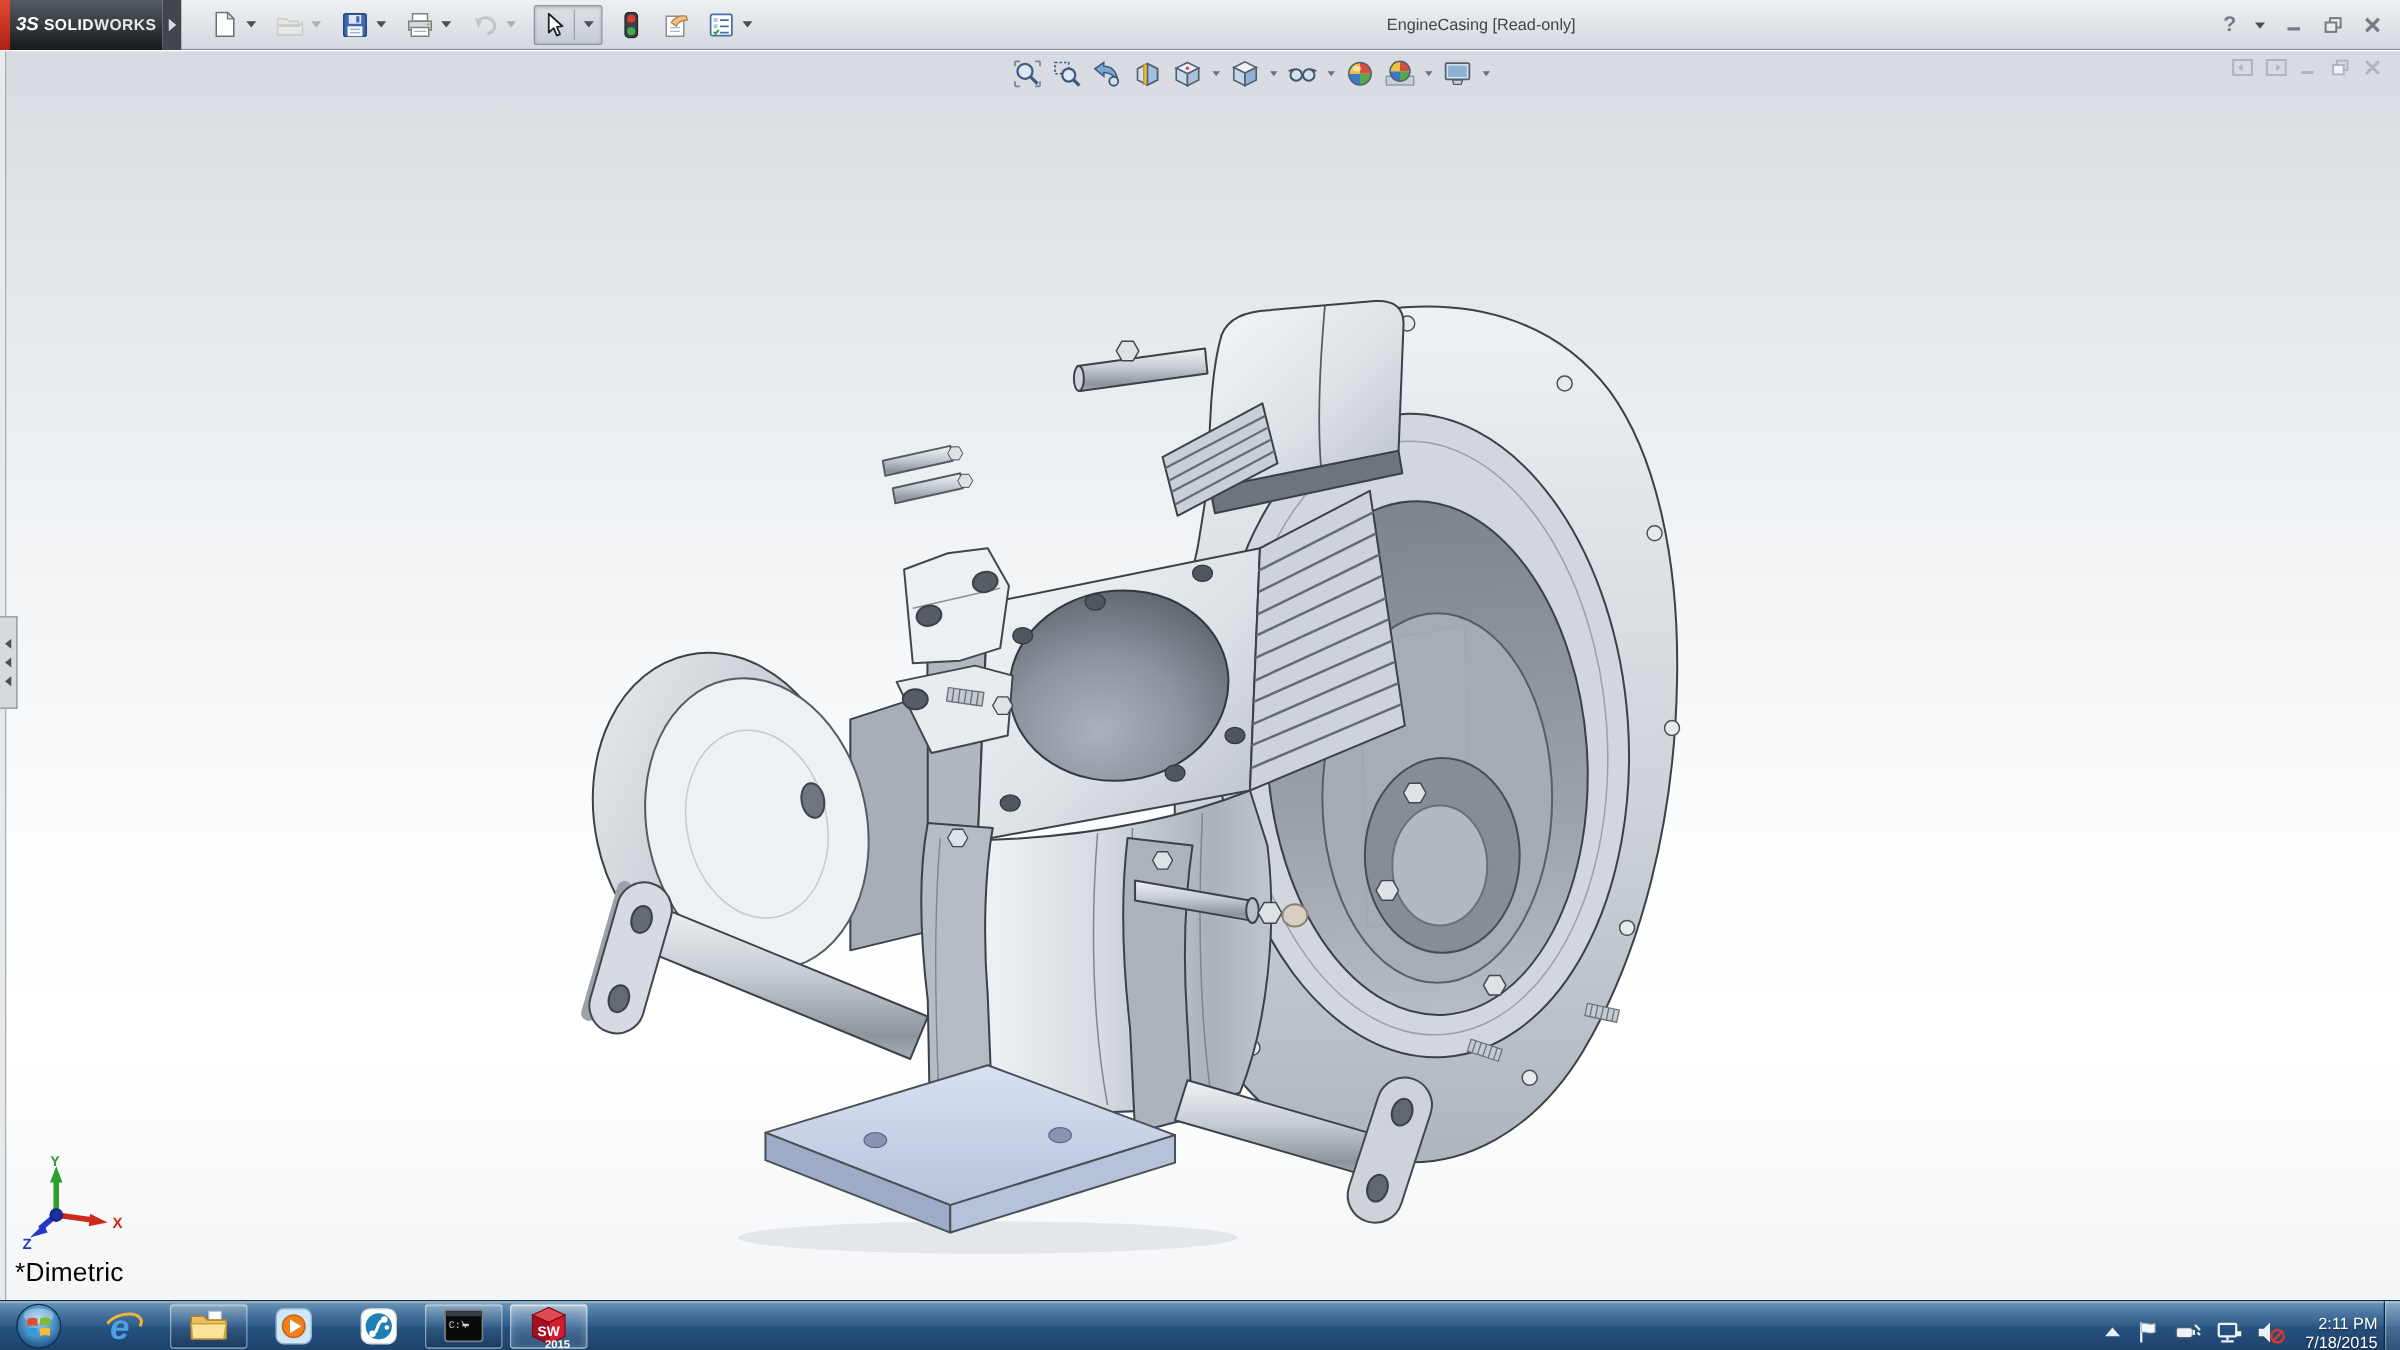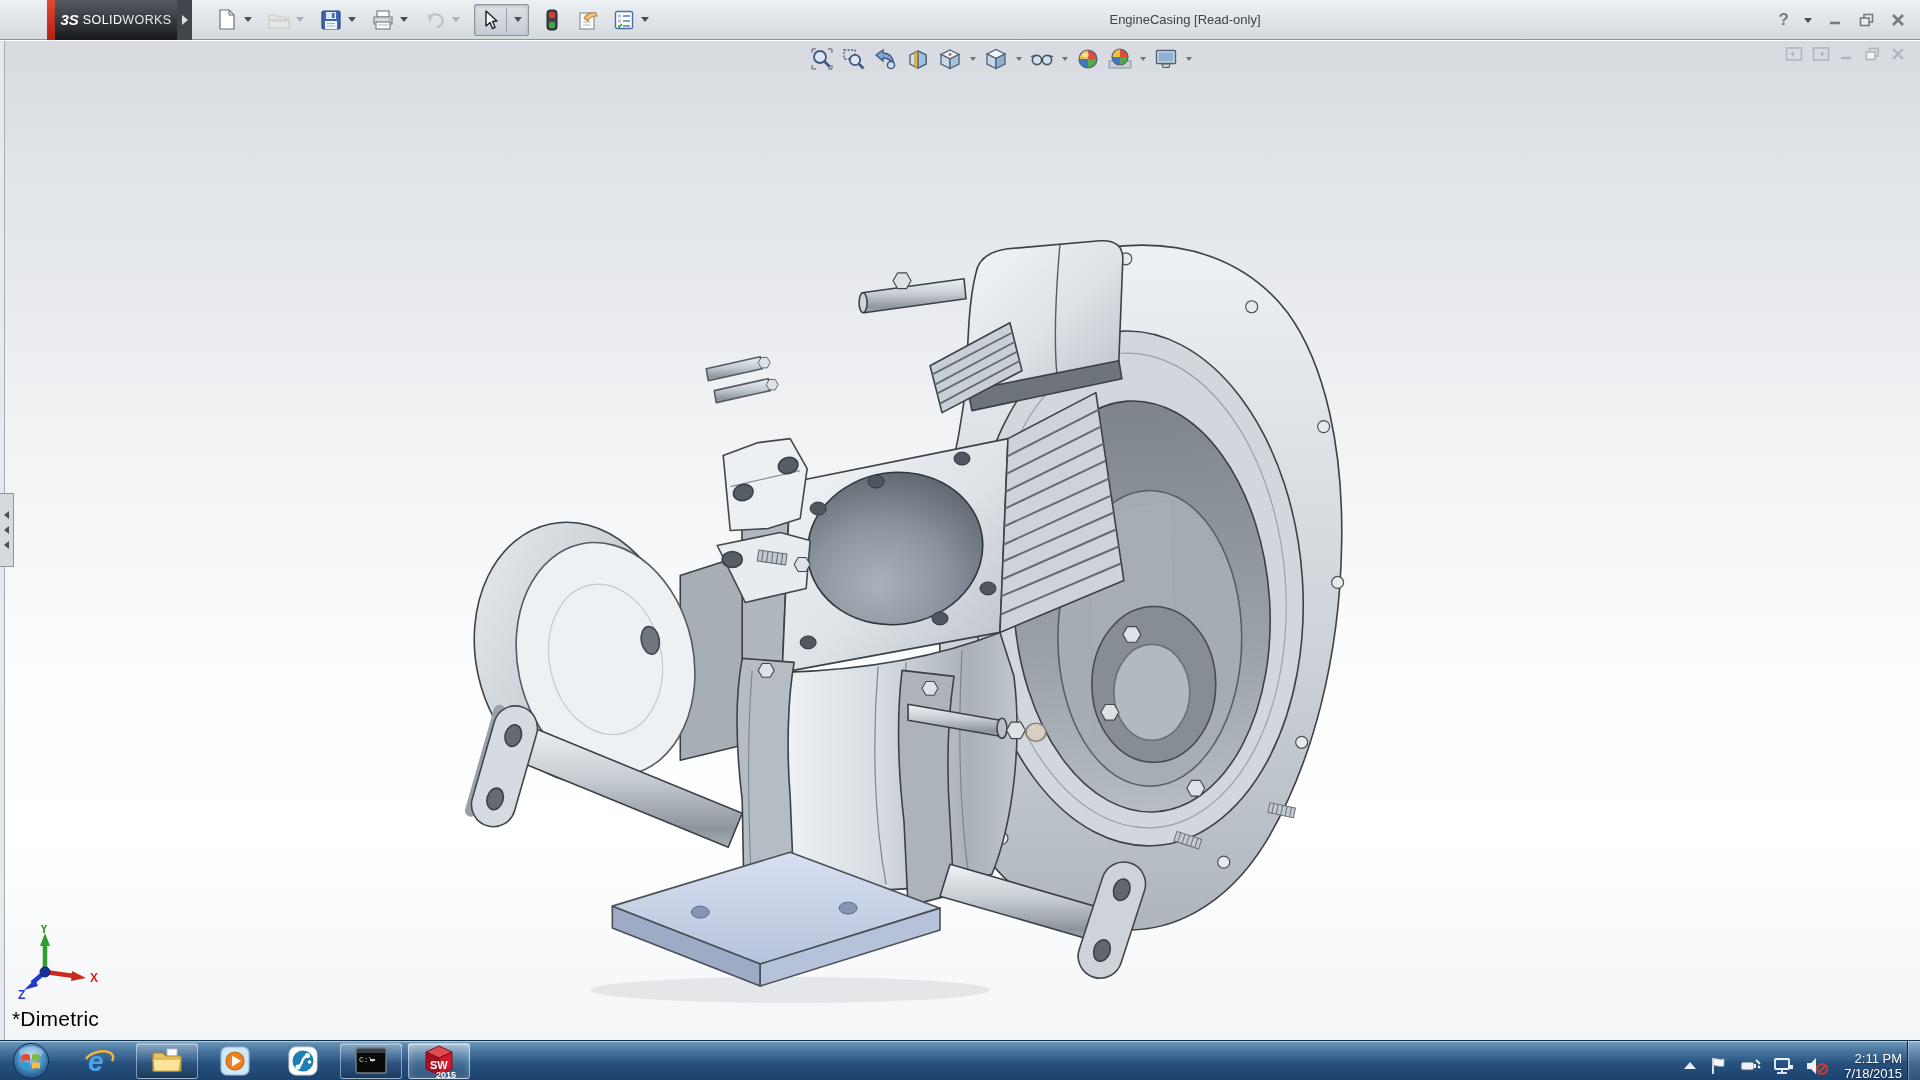--- a/index.html
+++ b/index.html
@@ -2,28 +2,28 @@
 <html><head>
 <meta charset="utf-8">
 <style>
   * { margin:0; padding:0; box-sizing:border-box; }
   html,body { width:1920px; height:1080px; overflow:hidden; font-family:"Liberation Sans",sans-serif; background:#fff; }
   .screen { position:relative; width:1920px; height:1080px; }
 
   
   .titlebar { position:absolute; top:0; left:0; width:100%; height:40px;
     background:linear-gradient(#eef1f3,#d3d9df); border-bottom:1px solid #8d949b;
-    display:flex; align-items:center; z-index:30;padding-left:47px; }
+    display:flex; align-items:center; z-index:30; }
   .red-strip { width:8px; height:40px; background:linear-gradient(#e04a33,#b01f16); }
   .logo { width:122px; height:40px; background:linear-gradient(#565c63,#17191c);
     display:flex; align-items:center; justify-content:center; gap:4px; cursor:pointer; }
   .logo .mark { color:#fff; font-weight:bold; font-style:italic; font-size:15px; }
   .logo .brand { color:#fff; font-size:12.5px; letter-spacing:.4px; }
-  .logo .brand b { font-weight:400; }
-  .logo .brand span { font-weight:400; color:#e8e8e8; }
+  .logo .brand b { font-weight:700; }
+  .logo .brand span { font-weight:700; color:#e8e8e8; }
   .logo-arrow { width:15px; height:40px; background:#41464d; display:flex; align-items:center; justify-content:center; cursor:pointer; }
   .tri-right { width:0; height:0; border-top:5px solid transparent; border-bottom:5px solid transparent; border-left:6px solid #d8dde2; }
 
   .main-toolbar { display:flex; align-items:center; margin-left:22px; gap:2px; }
   .tb-group { display:flex; align-items:center; margin-right:8px; }
   .tbtn { width:26px; height:30px; display:flex; align-items:center; justify-content:center; cursor:pointer; border-radius:2px; }
   .dd { width:0; height:0; border-left:4px solid transparent; border-right:4px solid transparent;
         border-top:5px solid #4a4f55; margin:0 4px; cursor:pointer; }
   .dd.dis { border-top-color:#aab0b6; }
   .dis-ico { opacity:.45; filter:grayscale(60%); }

